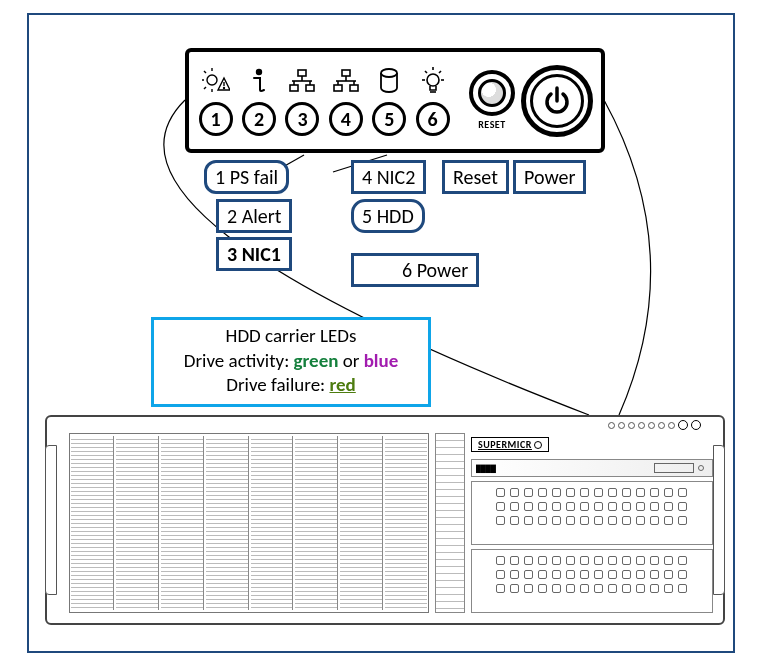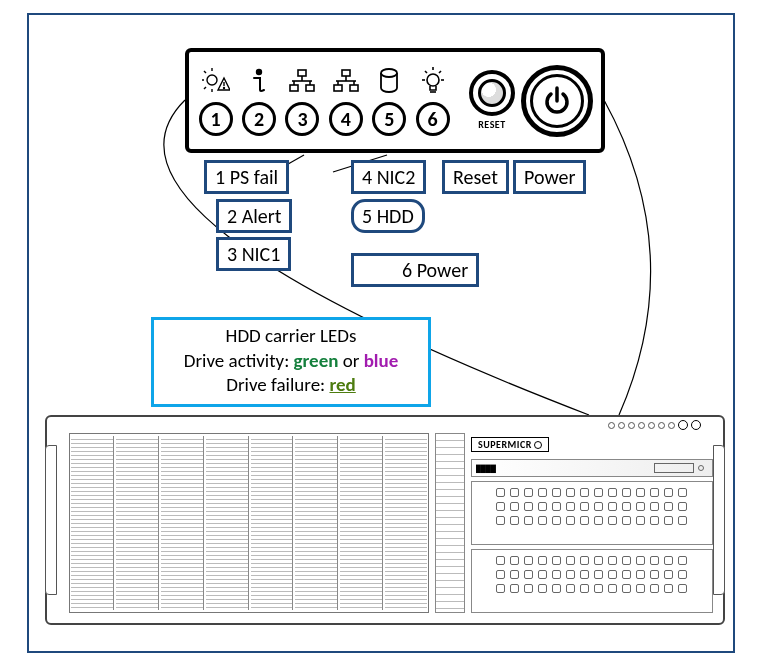--- a/index.html
+++ b/index.html
@@ -172,20 +172,21 @@
   .right-stack {
     position:absolute;
     left: 424px; top:16px;
     width: 242px; height:180px;
     display:flex; flex-direction:column; gap:4px;
   }
   .badge-row {
     height: 22px;
     display:flex; justify-content:flex-start; align-items:center;
     gap:6px;
+    text-decoration:underline;
   }
   .brand-badge {
     border:1.5px solid #000; font-size:10px; font-weight:bold;
     padding:0 6px; letter-spacing:0.5px;
     background:#fff;
   }
   .ctrl-strip {
     flex: 0 0 18px;
     border:1px solid #888;
     background: linear-gradient(to right,#fff,#eee);
@@ -337,23 +338,23 @@
               <g stroke="#000" stroke-width="3.5" fill="none" stroke-linecap="round">
                 <path d="M11 10 A10 10 0 1 0 23 10"></path>
                 <line x1="17" y1="4" x2="17" y2="17"></line>
               </g>
             </svg>
       </div>
         </div>
     </div>
   </div>
 
-  <div class="lbl" style="left:175px; top:145px;">1 PS fail</div>
+  <div class="lbl" style="left:175px; top:145px;border-radius:12px;">1 PS fail</div>
   <div class="lbl" style="left:187px; top:184px;">2 Alert</div>
-  <div class="lbl" style="left:187px; top:222px;">3 NIC1</div>
+  <div class="lbl" style="left:187px; top:222px;font-weight:bold;">3 NIC1</div>
   <div class="lbl" style="left:322px; top:145px;">4 NIC2</div>
   <div class="lbl" style="left:322px; top:184px;border-radius:14px;">5 HDD</div>
   <div class="lbl" style="left:322px; top:238px;padding-left:48px;">6 Power</div>
   <div class="lbl" style="left:413px; top:145px;">Reset</div>
   <div class="lbl" style="left:484px; top:145px;">Power</div>
 
   <div class="hdd-box">
     <div class="row">HDD carrier LEDs</div>
     <div class="row">
       <span>Drive activity: </span><span class="green">green</span><span> or </span><span class="blue">blue</span>

